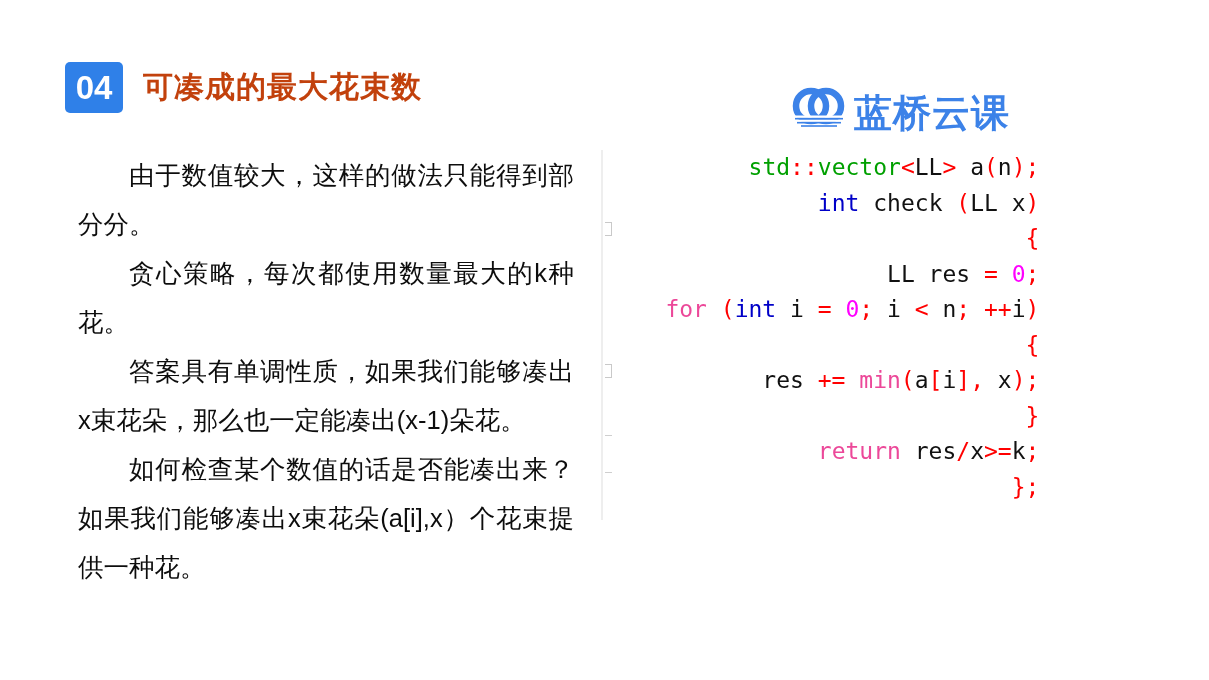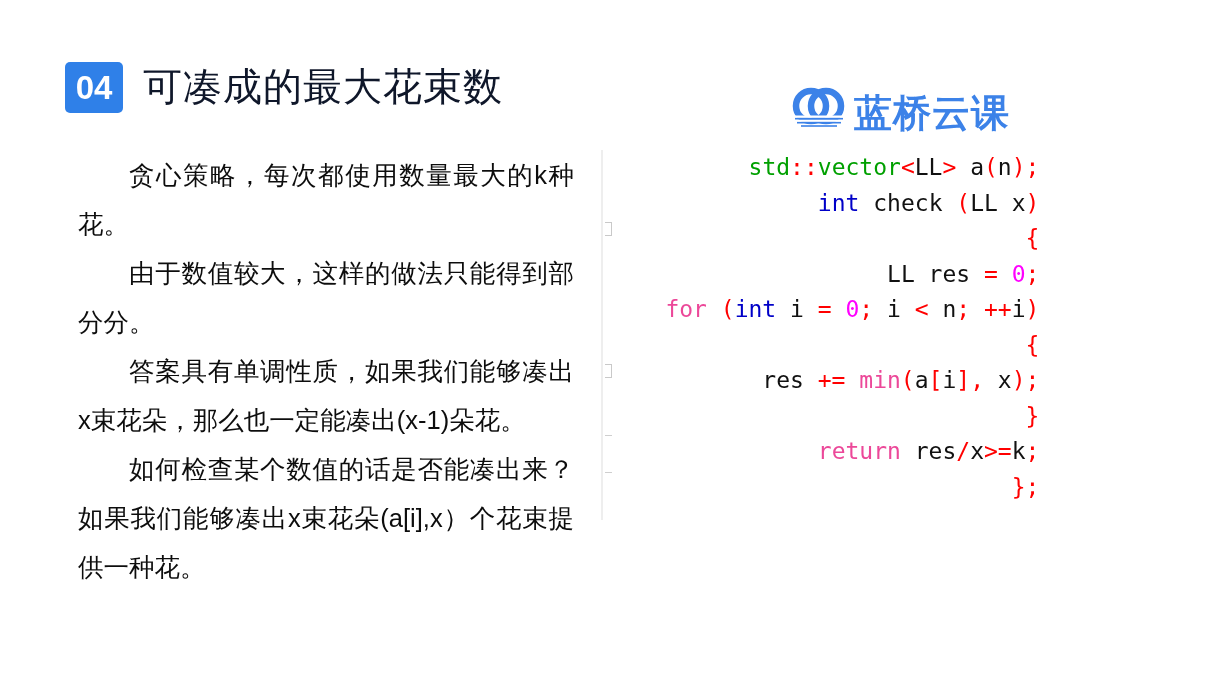--- a/index.html
+++ b/index.html
@@ -48,26 +48,27 @@
     font-weight: bold;
     letter-spacing: 0px;
     line-height: 1;
     font-family: "Liberation Sans", sans-serif;
   }
 
   #slide-title {
     position: absolute;
     left: 143px;
     top: 60px;
-    font-size: 39px;
-    color: #0f172a;
+    font-size: 30px;
+    color: #c2410c;
     letter-spacing: 1px;
     line-height: 54px;
     white-space: nowrap;
     font-family: "Liberation Sans", "DejaVu Sans", sans-serif;
+    font-weight: bold;
   }
 
   
   #brand-logo {
     position: absolute;
     right: 62px;
     top: 80px;
     height: 52px;
     display: flex;
     align-items: flex-end;
@@ -193,22 +194,22 @@
           <rect x="4" y="33.9" width="48" height="1.6" fill="#3c82e8"></rect>
           <rect x="6" y="37.9" width="44" height="1.6" fill="#3c82e8"></rect>
           <rect x="10" y="41.2" width="36" height="1.6" fill="#3c82e8"></rect>
         </g>
       </svg>
       <span id="brand-text">蓝桥云课</span>
     </div>
   </div>
 
   <div id="text-column">
+    <p class="para">由于数值较大，这样的做法只能得到部分分。</p>
     <p class="para">贪心策略，每次都使用数量最大的k种花。</p>
-    <p class="para">由于数值较大，这样的做法只能得到部分分。</p>
     <p class="para">答案具有单调性质，如果我们能够凑出x束花朵，那么也一定能凑出(x-1)朵花。</p>
     <p class="para">如何检查某个数值的话是否能凑出来？如果我们能够凑出x束花朵(a[i],x）个花束提供一种花。</p>
   </div>
 
   <div id="code-panel">
     <div id="code-gutter-line"></div>
     <div id="code-fold-markers">
         <div class="fold-mark" style="top: 72px;"></div>
         <div class="fold-mark" style="top: 214px;"></div>
         <div class="fold-tick" style="top: 285px;"></div>

